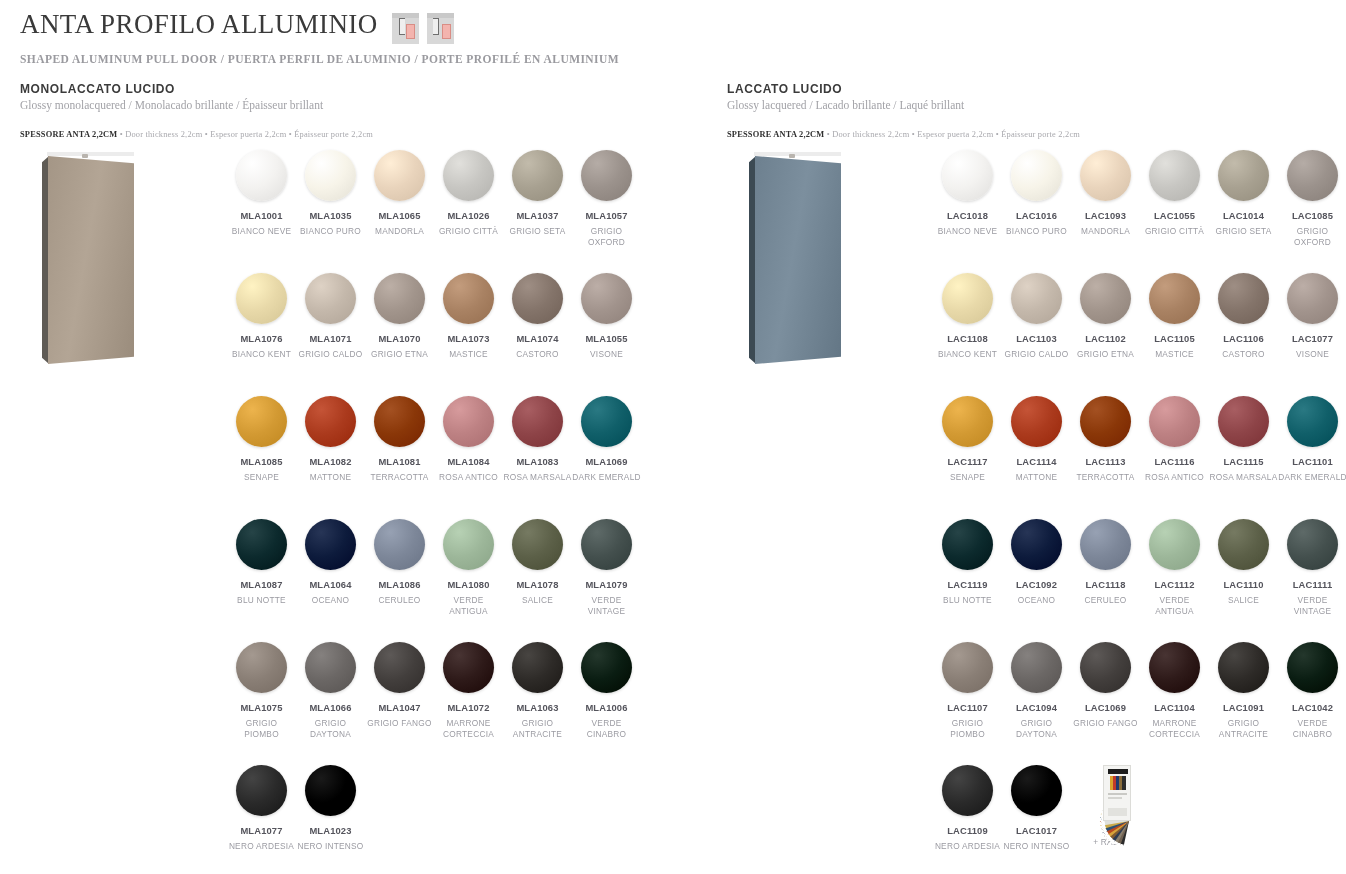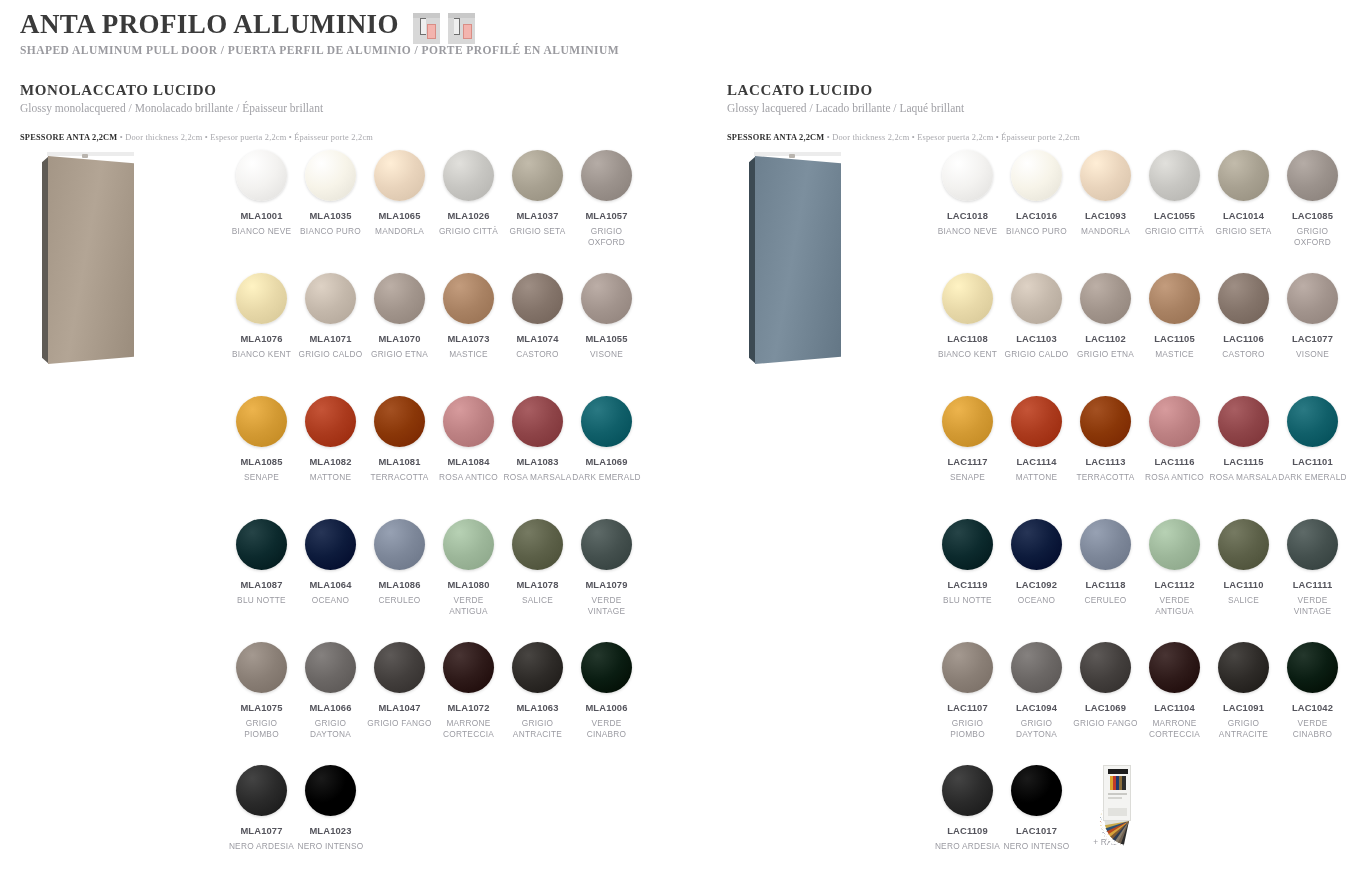--- a/index.html
+++ b/index.html
@@ -11,21 +11,21 @@
     overflow: hidden;
   }
   .page { position: relative; width: 1346px; height: 874px; background:#fff; }
 
   
   .header { position: absolute; left: 20px; top: 10px; }
   .title-row { display: flex; align-items: flex-start; gap: 14px; }
   .main-title {
     font-family: "Liberation Serif", serif;
     font-size: 27px;
-    font-weight: 700;
+    font-weight: 400;
     letter-spacing: 0.4px;
     color: #3a3a3a;
     line-height: 1.05;
     white-space: nowrap;
   }
   .title-icons { display: flex; gap: 8px; margin-top: 3px; }
   .dooricon { position: relative; width: 27px; height: 31px; }
   .dooricon .ceil { position:absolute; left:0; top:0; width:27px; height:5px; background:#c9c9c9; }
   .dooricon .body { position:absolute; left:0; top:5px; width:27px; height:26px; background:#d8d8d8; }
   .dooricon .panel {
@@ -40,29 +40,29 @@
   .dooricon.left .lip { left:7px; top:5px; }
   .dooricon.right .panel { right:3px; top:11px; }
   .dooricon.right .lip { left:6px; top:5px; border-right:1px solid #6e6e6e; border-left:none; }
 
   .subtitle {
     font-family: "Liberation Serif", serif;
     font-size: 11.5px;
     font-weight: 700;
     letter-spacing: 0.45px;
     color: #9a9a9f;
-    margin-top: 0;
+    margin-top: 9px;
     white-space: nowrap;
   }
 
   
   .col-head { position: absolute; }
   .col-head .ch-title {
-    font-family: Liberation Serif, serif;
-    font-size: 15px; font-weight: 700; letter-spacing: 0.6px;
+    font-family: Liberation Sans, sans-serif;
+    font-size: 12px; font-weight: 700; letter-spacing: 0.6px;
     color: #3b3b3b; text-transform: uppercase;
   }
   .col-head .ch-sub {
     font-family: "Liberation Serif", serif;
     font-size: 11.5px; color: #a2a2a7; margin-top: 3px;
   }
   .col-head .ch-spec { margin-top: 12px; white-space: nowrap; }
   .col-head .ch-spec .b {
     font-family: "Liberation Serif", serif;
     font-size: 8.4px; font-weight: 700; color: #2f2f2f; letter-spacing:0.2px;

